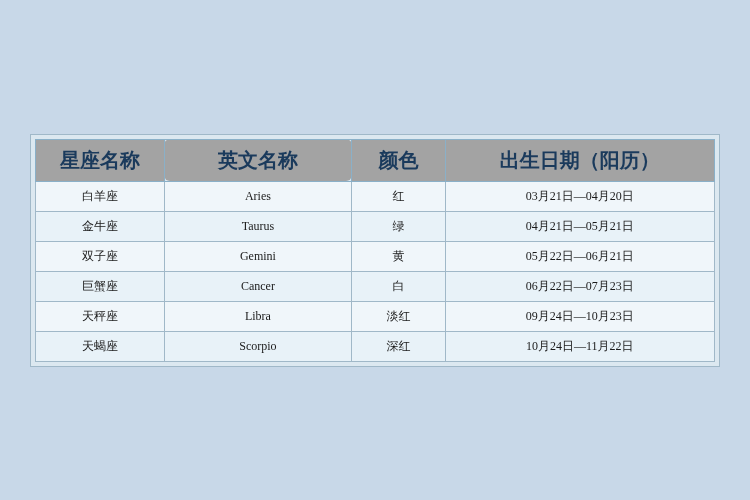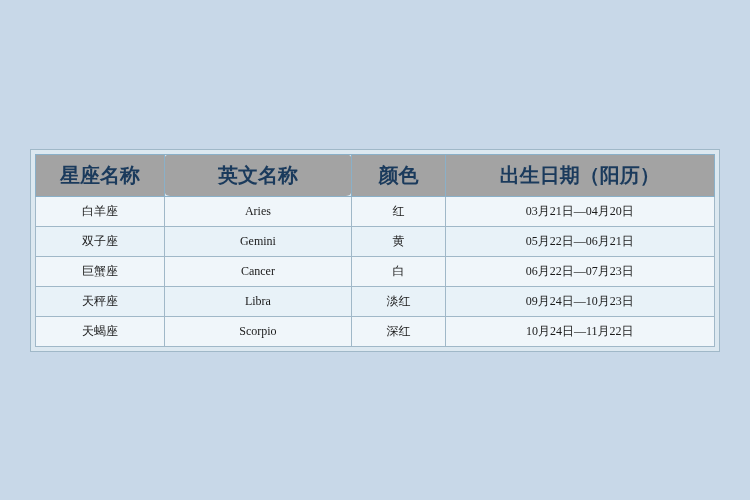--- a/index.html
+++ b/index.html
@@ -71,20 +71,26 @@
       </tr>
     </thead>
     <tbody id="table-body">
     <tr>
           <td>白羊座</td>
           <td>Aries</td>
           <td>红</td>
           <td>03月21日—04月20日</td>
         </tr>
         <tr>
+          <td>金牛座</td>
+          <td>Taurus</td>
+          <td>绿</td>
+          <td>04月21日—05月21日</td>
+        </tr>
+        <tr>
           <td>双子座</td>
           <td>Gemini</td>
           <td>黄</td>
           <td>05月22日—06月21日</td>
         </tr>
         <tr>
           <td>巨蟹座</td>
           <td>Cancer</td>
           <td>白</td>
           <td>06月22日—07月23日</td>

